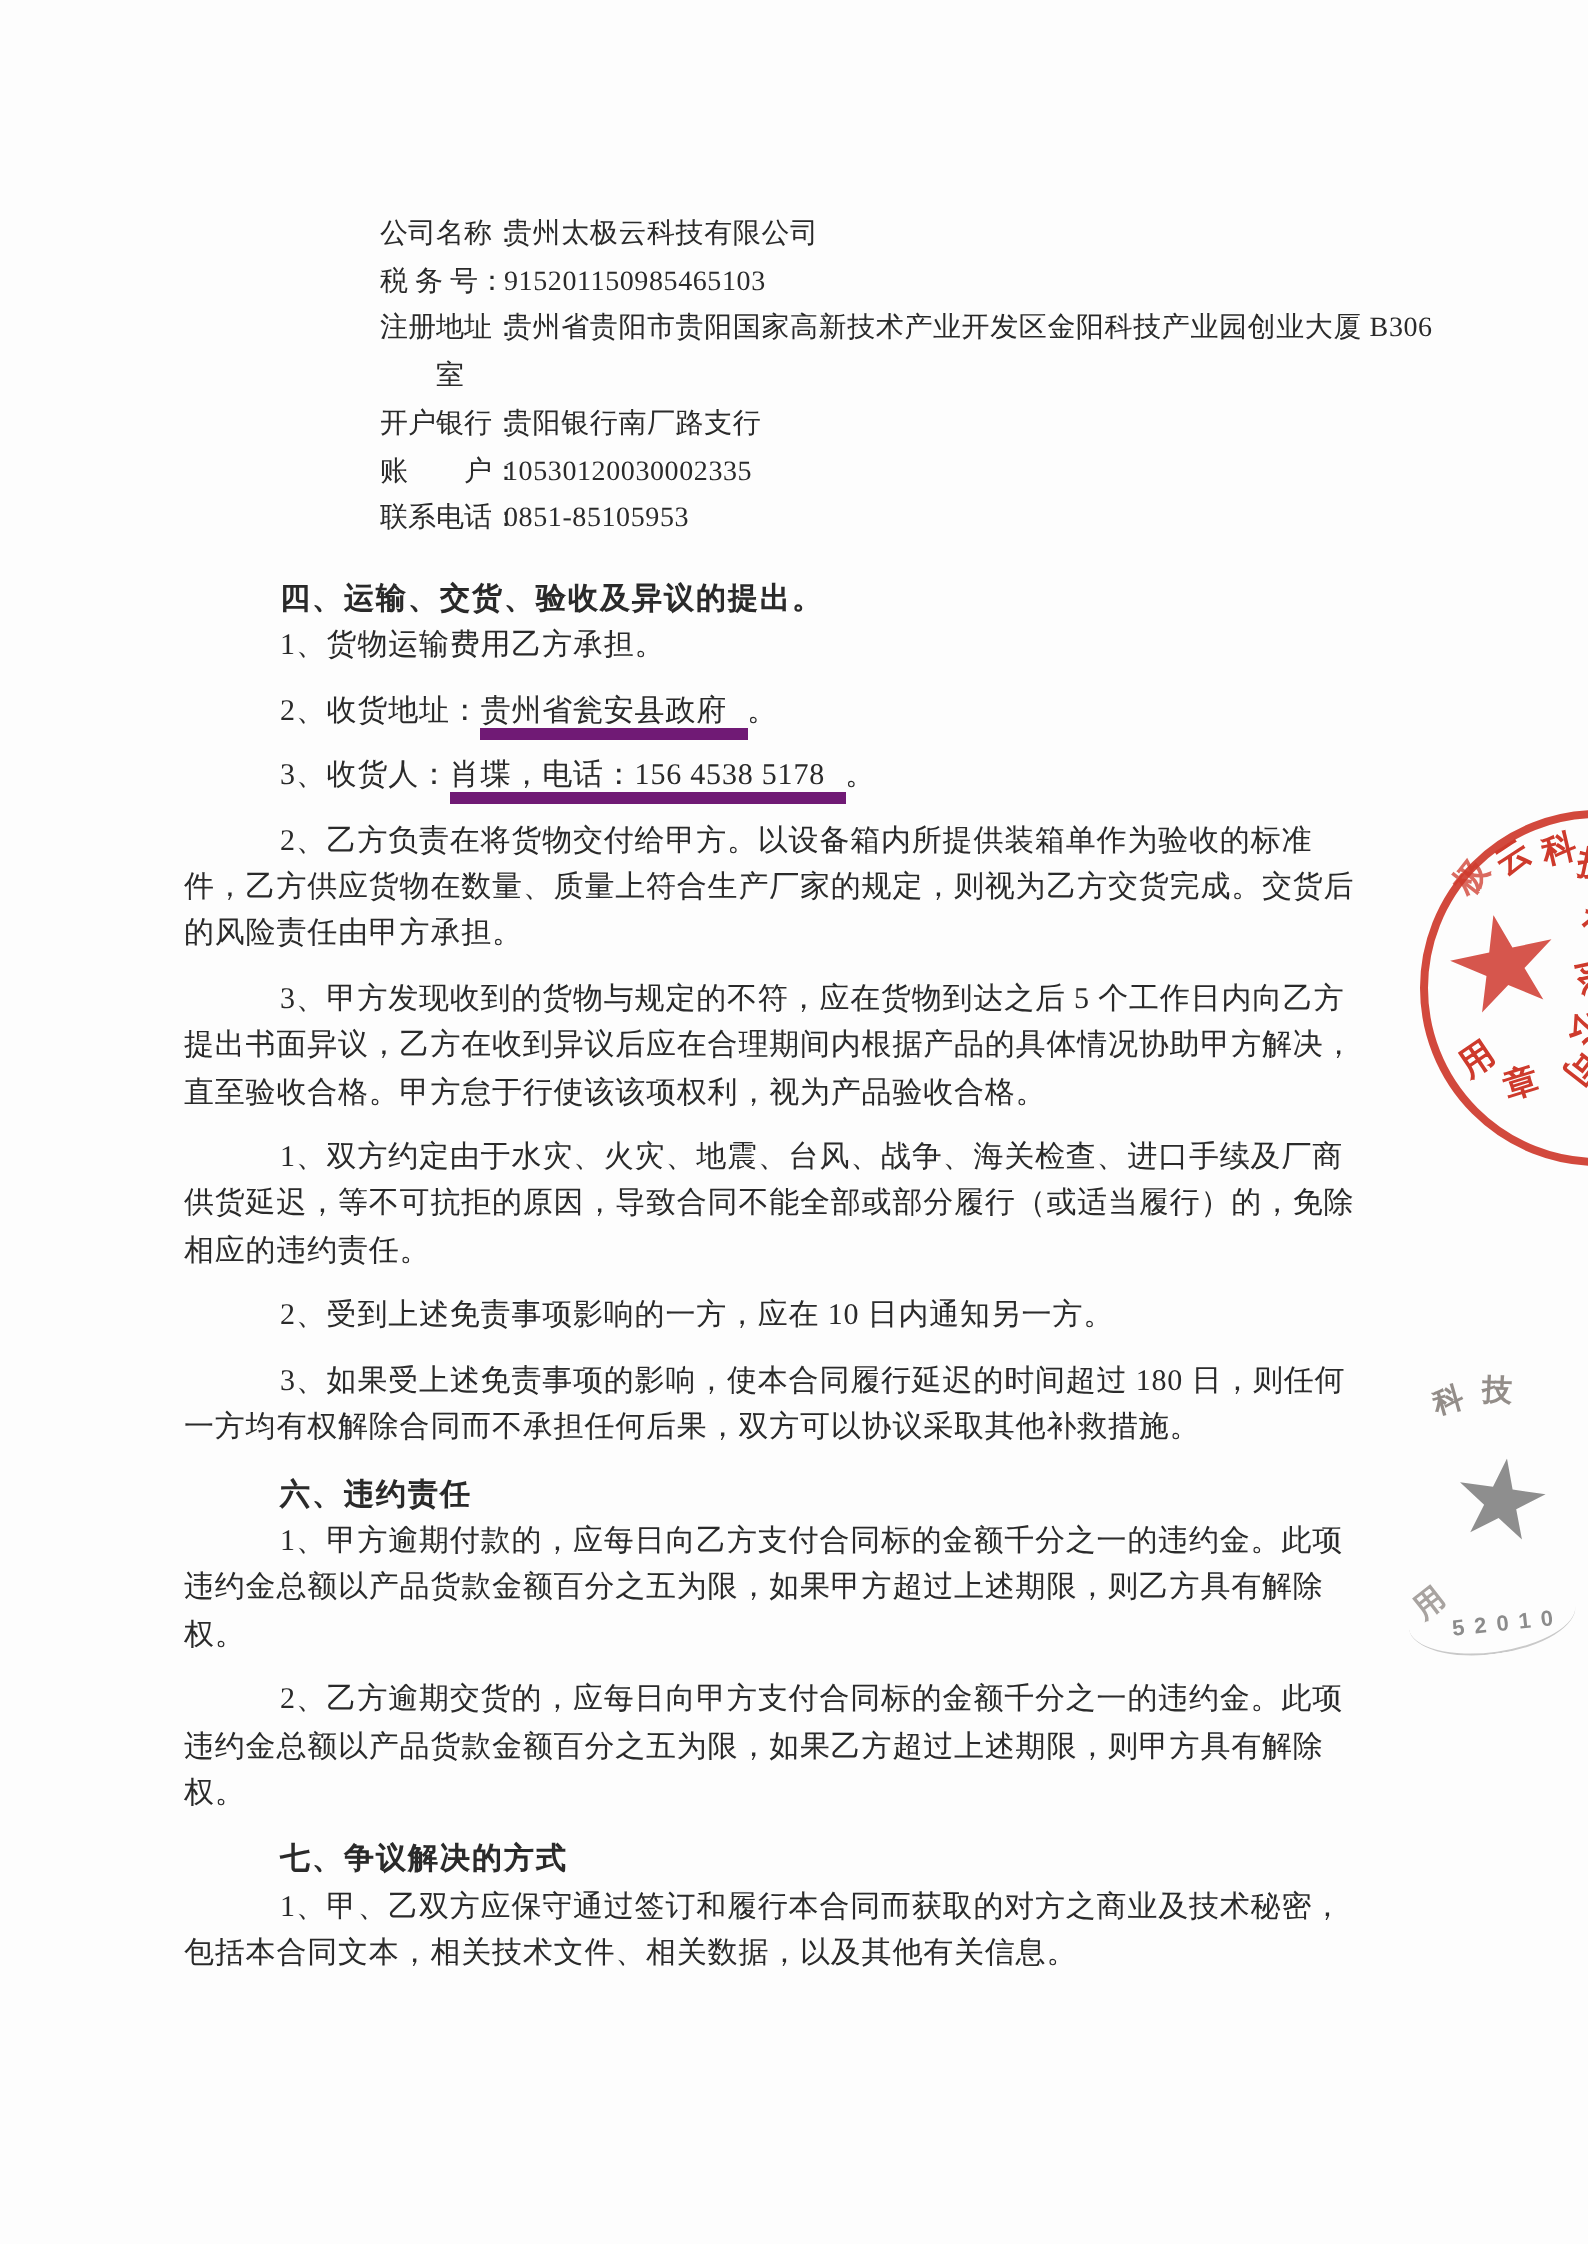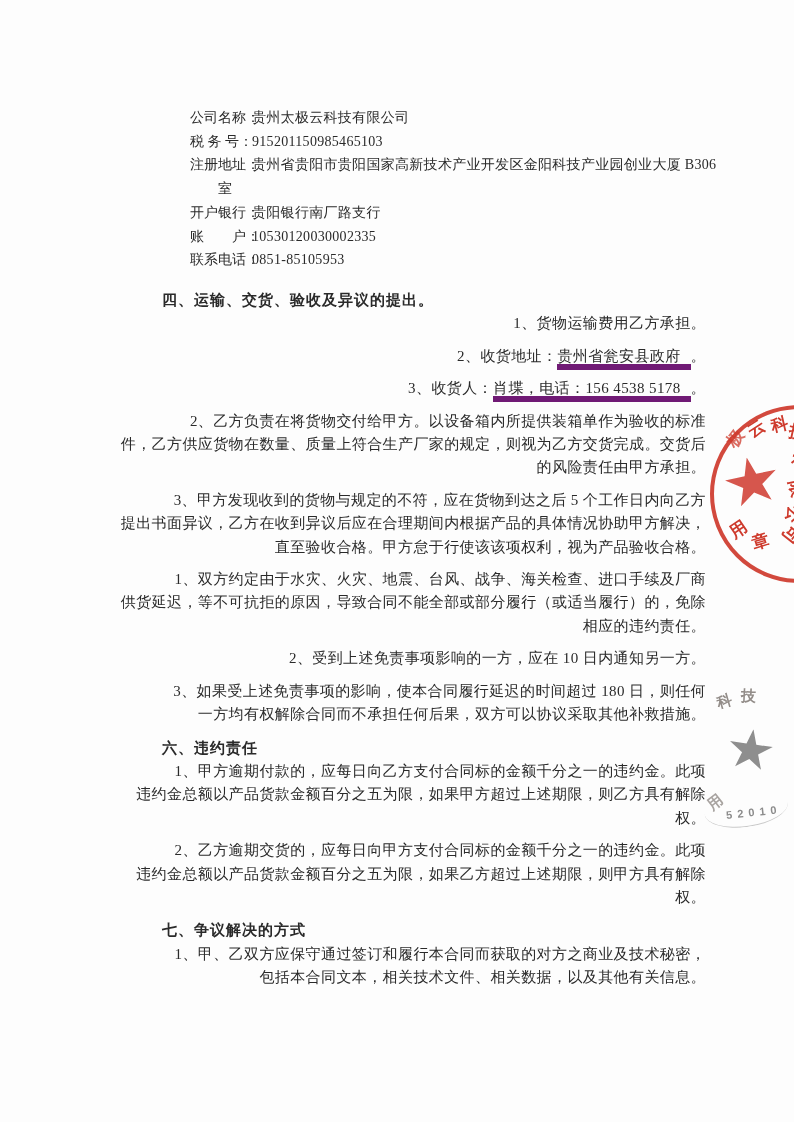--- a/index.html
+++ b/index.html
@@ -12,26 +12,26 @@
   
   .company-info {
     position:absolute; left:190px; top:106px; width:528px;
     font-size:14px; line-height:23.7px;
   }
   .info-row { padding-left:28px; text-indent:-28px; }
   .info-label { display:inline-block; width:62px; text-indent:0; white-space:pre; vertical-align:top; }
   .info-value { letter-spacing:0.3px;margin-top:32px; }
   
   .body {
-    position:absolute; left:114px; top:289px; width:592px;
+    position:absolute; left:92px; top:289px; width:592px;
     font-size:15px; line-height:23.4px; z-index:1;
   }
   .body h3 { margin:10px 0 0; padding-left:48px; font-size:15px; font-weight:bold; letter-spacing:1px; }
   .body h3:first-child { margin-top:0; }
-  .body p { margin:9px 0 0; text-indent:48px; letter-spacing:0.4px;text-align:right; }
+  .body p { margin:9px 0 0; text-indent:48px; letter-spacing:0.4px; }
   .body h3 + p { margin-top:0; }
   .u { border-bottom:6px solid #701a75; }
   .u-pad { padding-right:10px; }
   
   .seal { position:absolute; z-index:2; mix-blend-mode:multiply; }
   .seal-red-circle {
     position:absolute; left:710px; top:405px; width:170px; height:170px;
     border:4.5px solid #d03a2c; border-radius:50%; opacity:0.92;
   }
   .seal-char {

